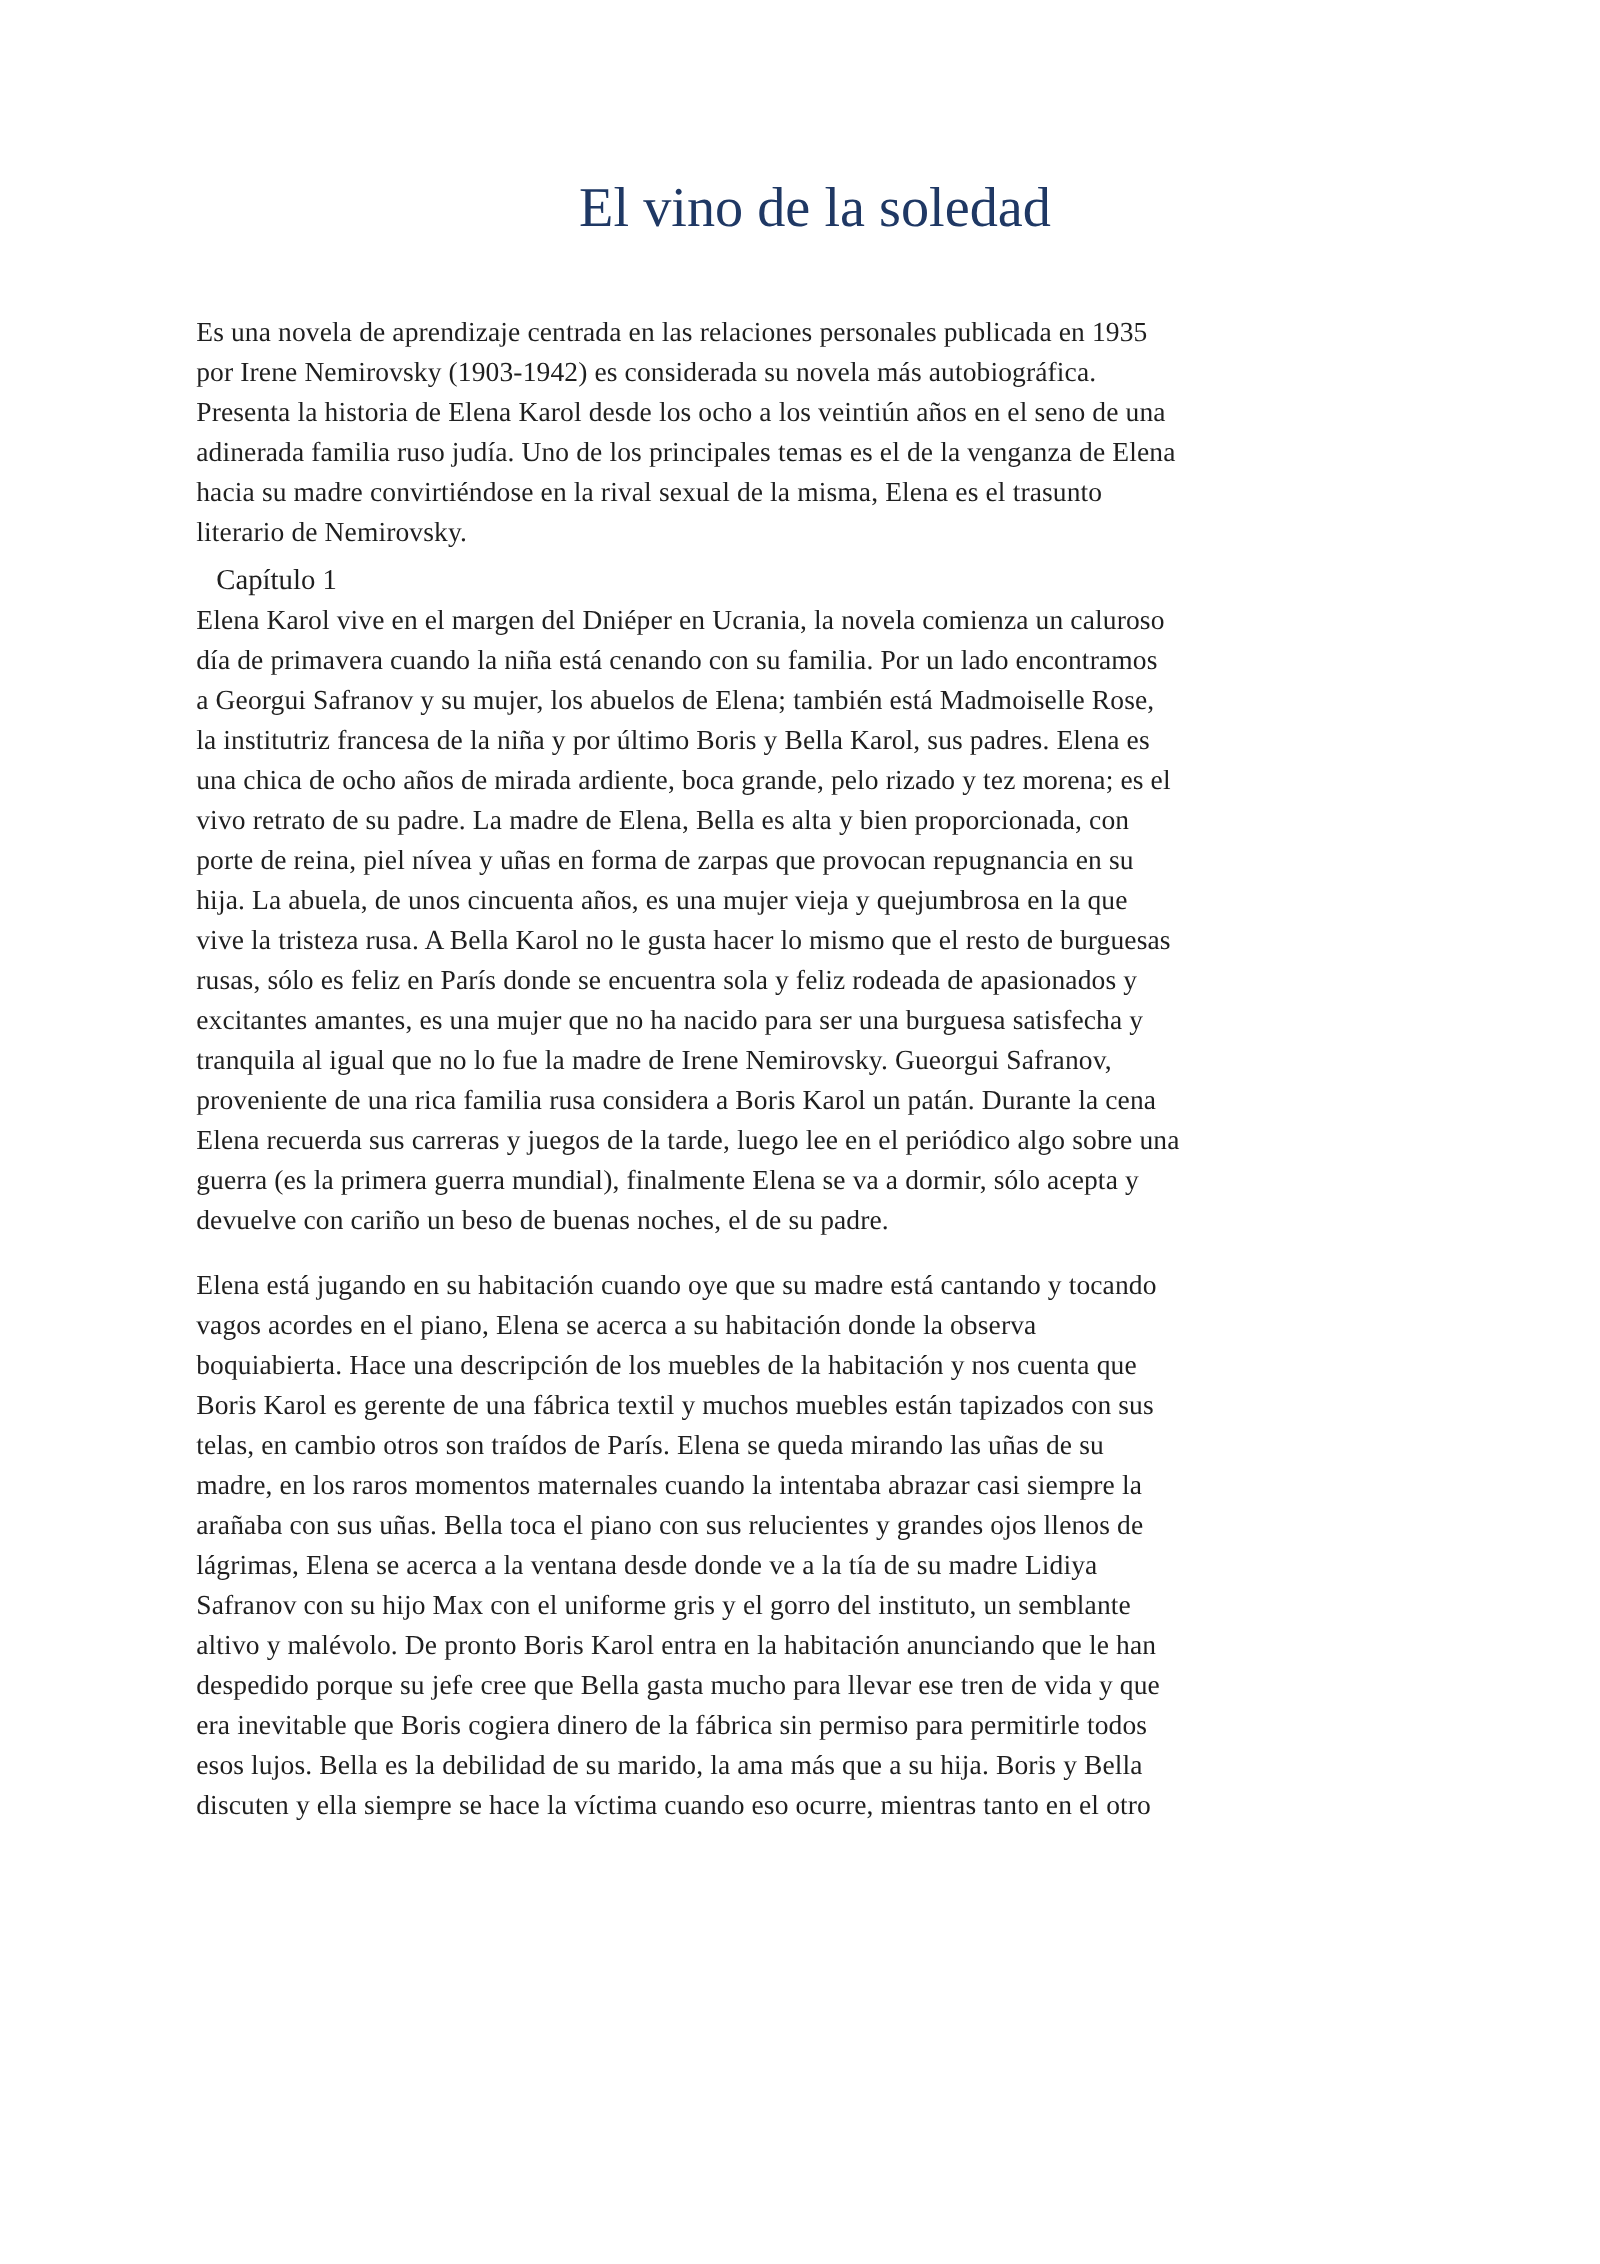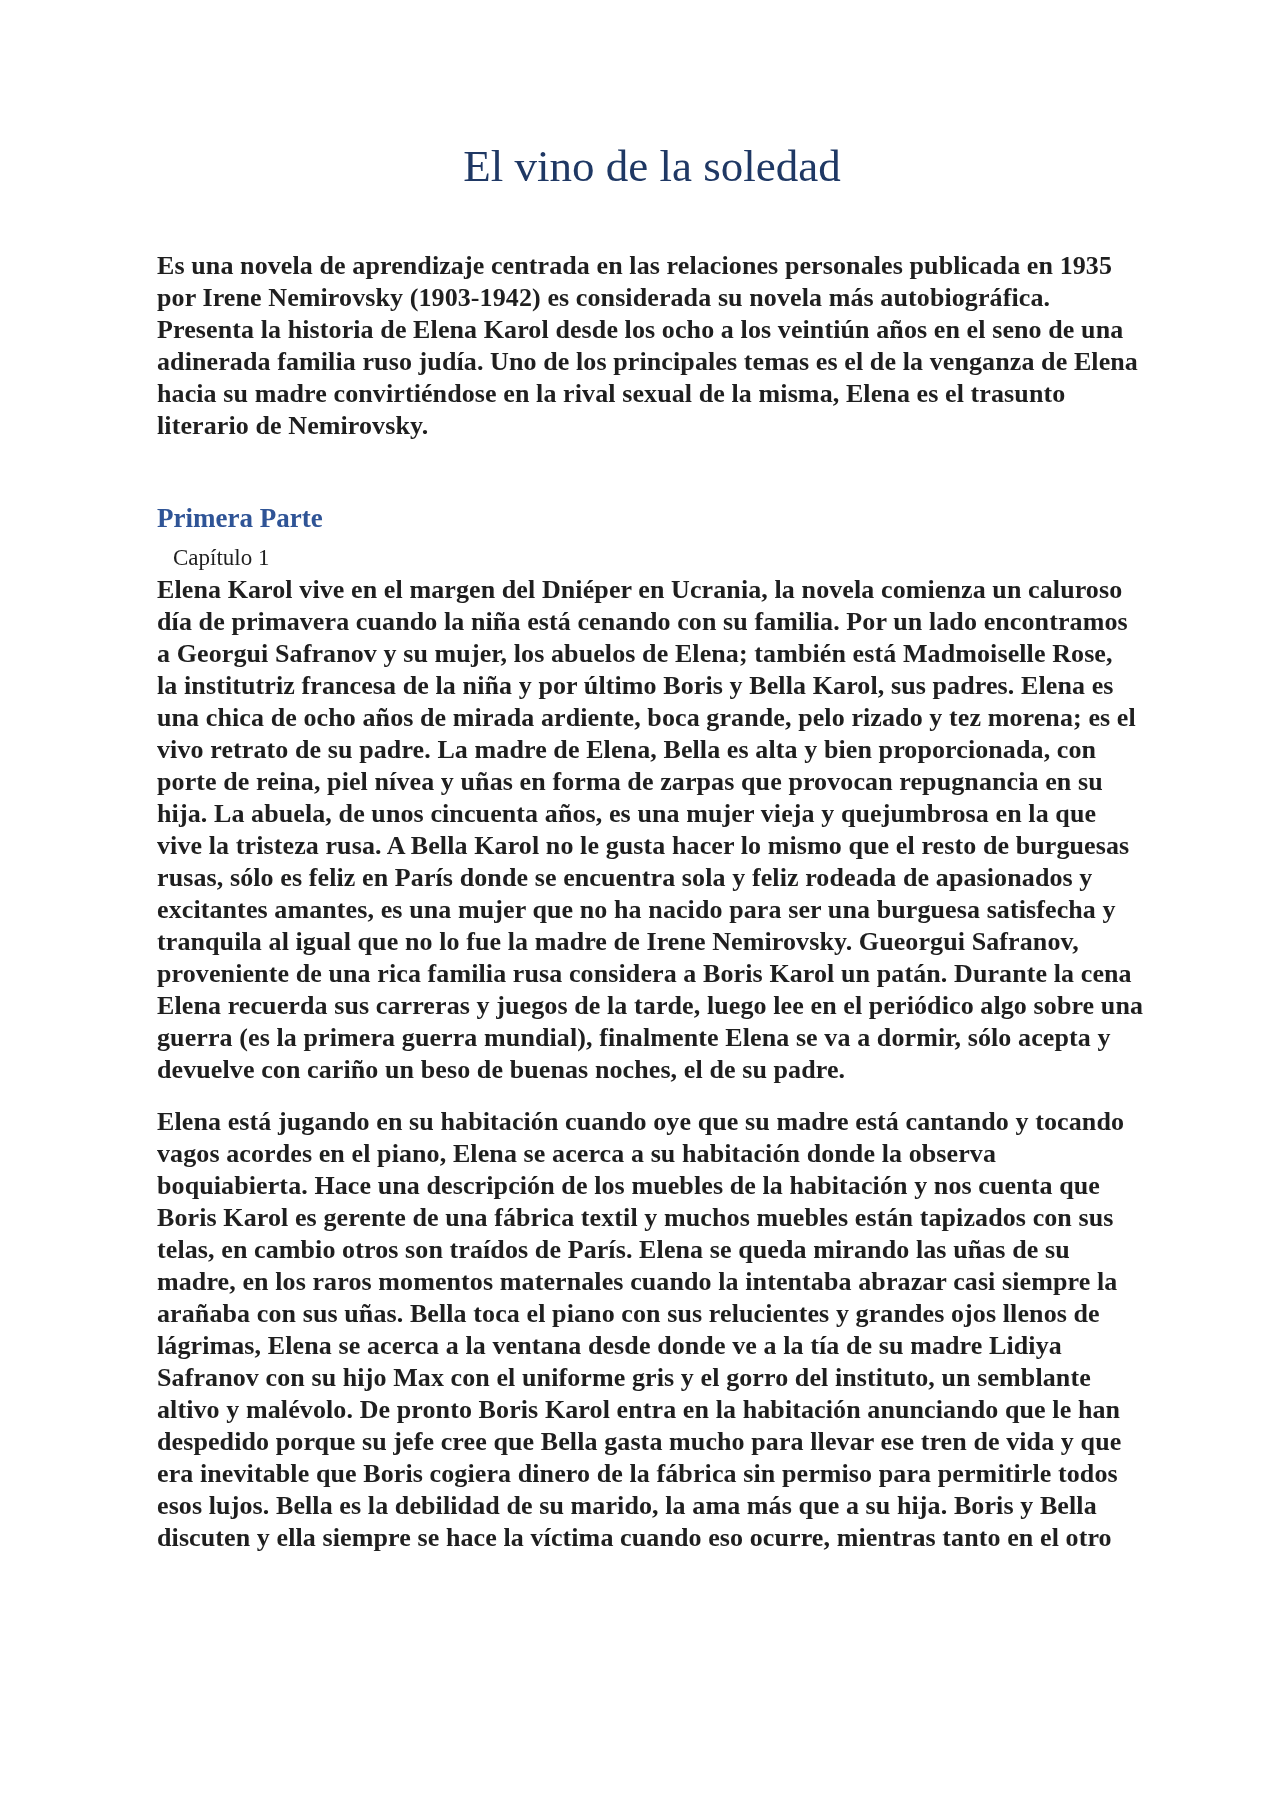--- a/index.html
+++ b/index.html
@@ -26,24 +26,23 @@
     width: 990px;
     text-align: center;
     font-size: 45px;
     line-height: 60px;
     font-weight: 400;
     color: var(--title-color, #1f3864);
   }
   .para {
     width: 990px;
     white-space: pre-line;
-    font-size: 26px;
+    font-size: 22px;
     line-height: 32px;
     letter-spacing: 0.1px;
-    font-weight: bold;
   }
   .intro-para {
     margin: 54px 0 0 0;
   }
   .section-heading {
     margin: 58px 0 0 0;
     font-size: 27px;
     line-height: 36px;
     font-weight: 700;
     color: var(--heading-color, #2f5496);
@@ -70,21 +69,20 @@
 
   <h1 class="doc-title">El vino de la soledad</h1>
 
   <p class="para intro-para">Es una novela de aprendizaje centrada en las relaciones personales publicada en 1935
 por Irene Nemirovsky (1903-1942) es considerada su novela más autobiográfica.
 Presenta la historia de Elena Karol desde los ocho a los veintiún años en el seno de una
 adinerada familia ruso judía. Uno de los principales temas es el de la venganza de Elena
 hacia su madre convirtiéndose en la rival sexual de la misma, Elena es el trasunto
 literario de Nemirovsky.</p>
 
-  <h2 class="section-heading">Primera Parte</h2>
 
   <div>
     <p class="chapter-label">Capítulo 1</p>
     <p class="para chapter-para">Elena Karol vive en el margen del Dniéper en Ucrania, la novela comienza un caluroso
 día de primavera cuando la niña está cenando con su familia. Por un lado encontramos
 a Georgui Safranov y su mujer, los abuelos de Elena; también está Madmoiselle Rose,
 la institutriz francesa de la niña y por último Boris y Bella Karol, sus padres. Elena es
 una chica de ocho años de mirada ardiente, boca grande, pelo rizado y tez morena; es el
 vivo retrato de su padre. La madre de Elena, Bella es alta y bien proporcionada, con
 porte de reina, piel nívea y uñas en forma de zarpas que provocan repugnancia en su

